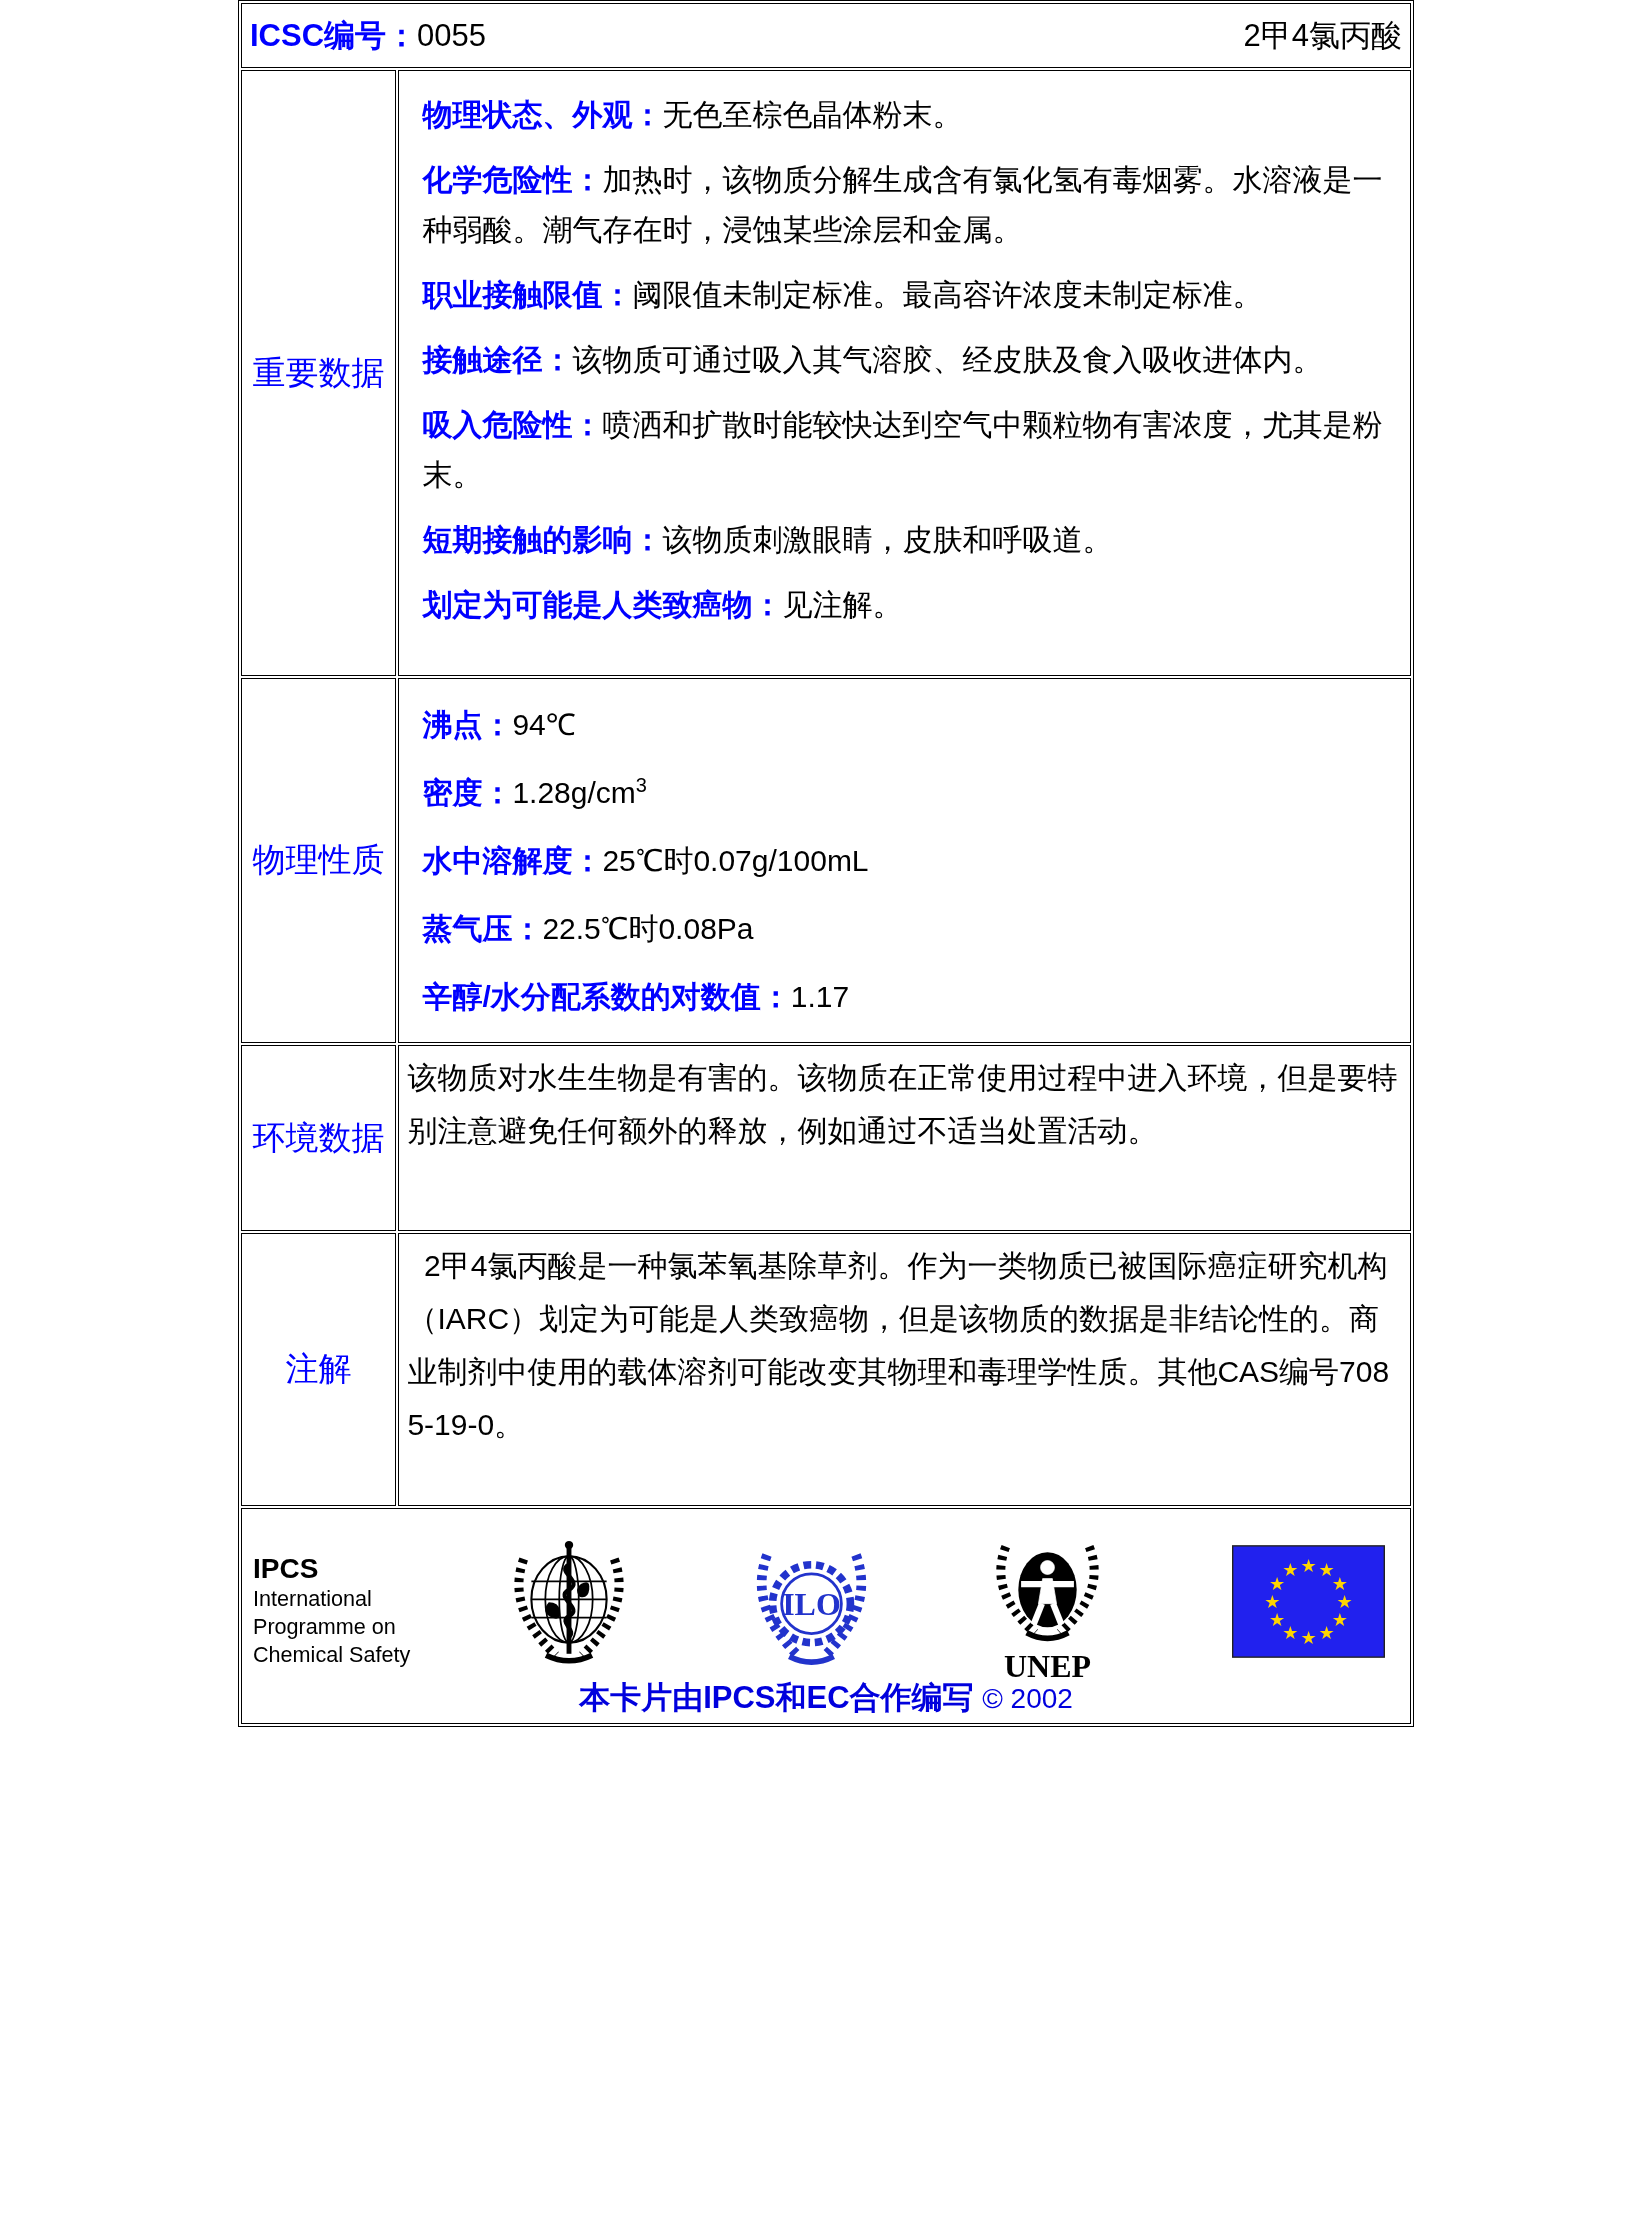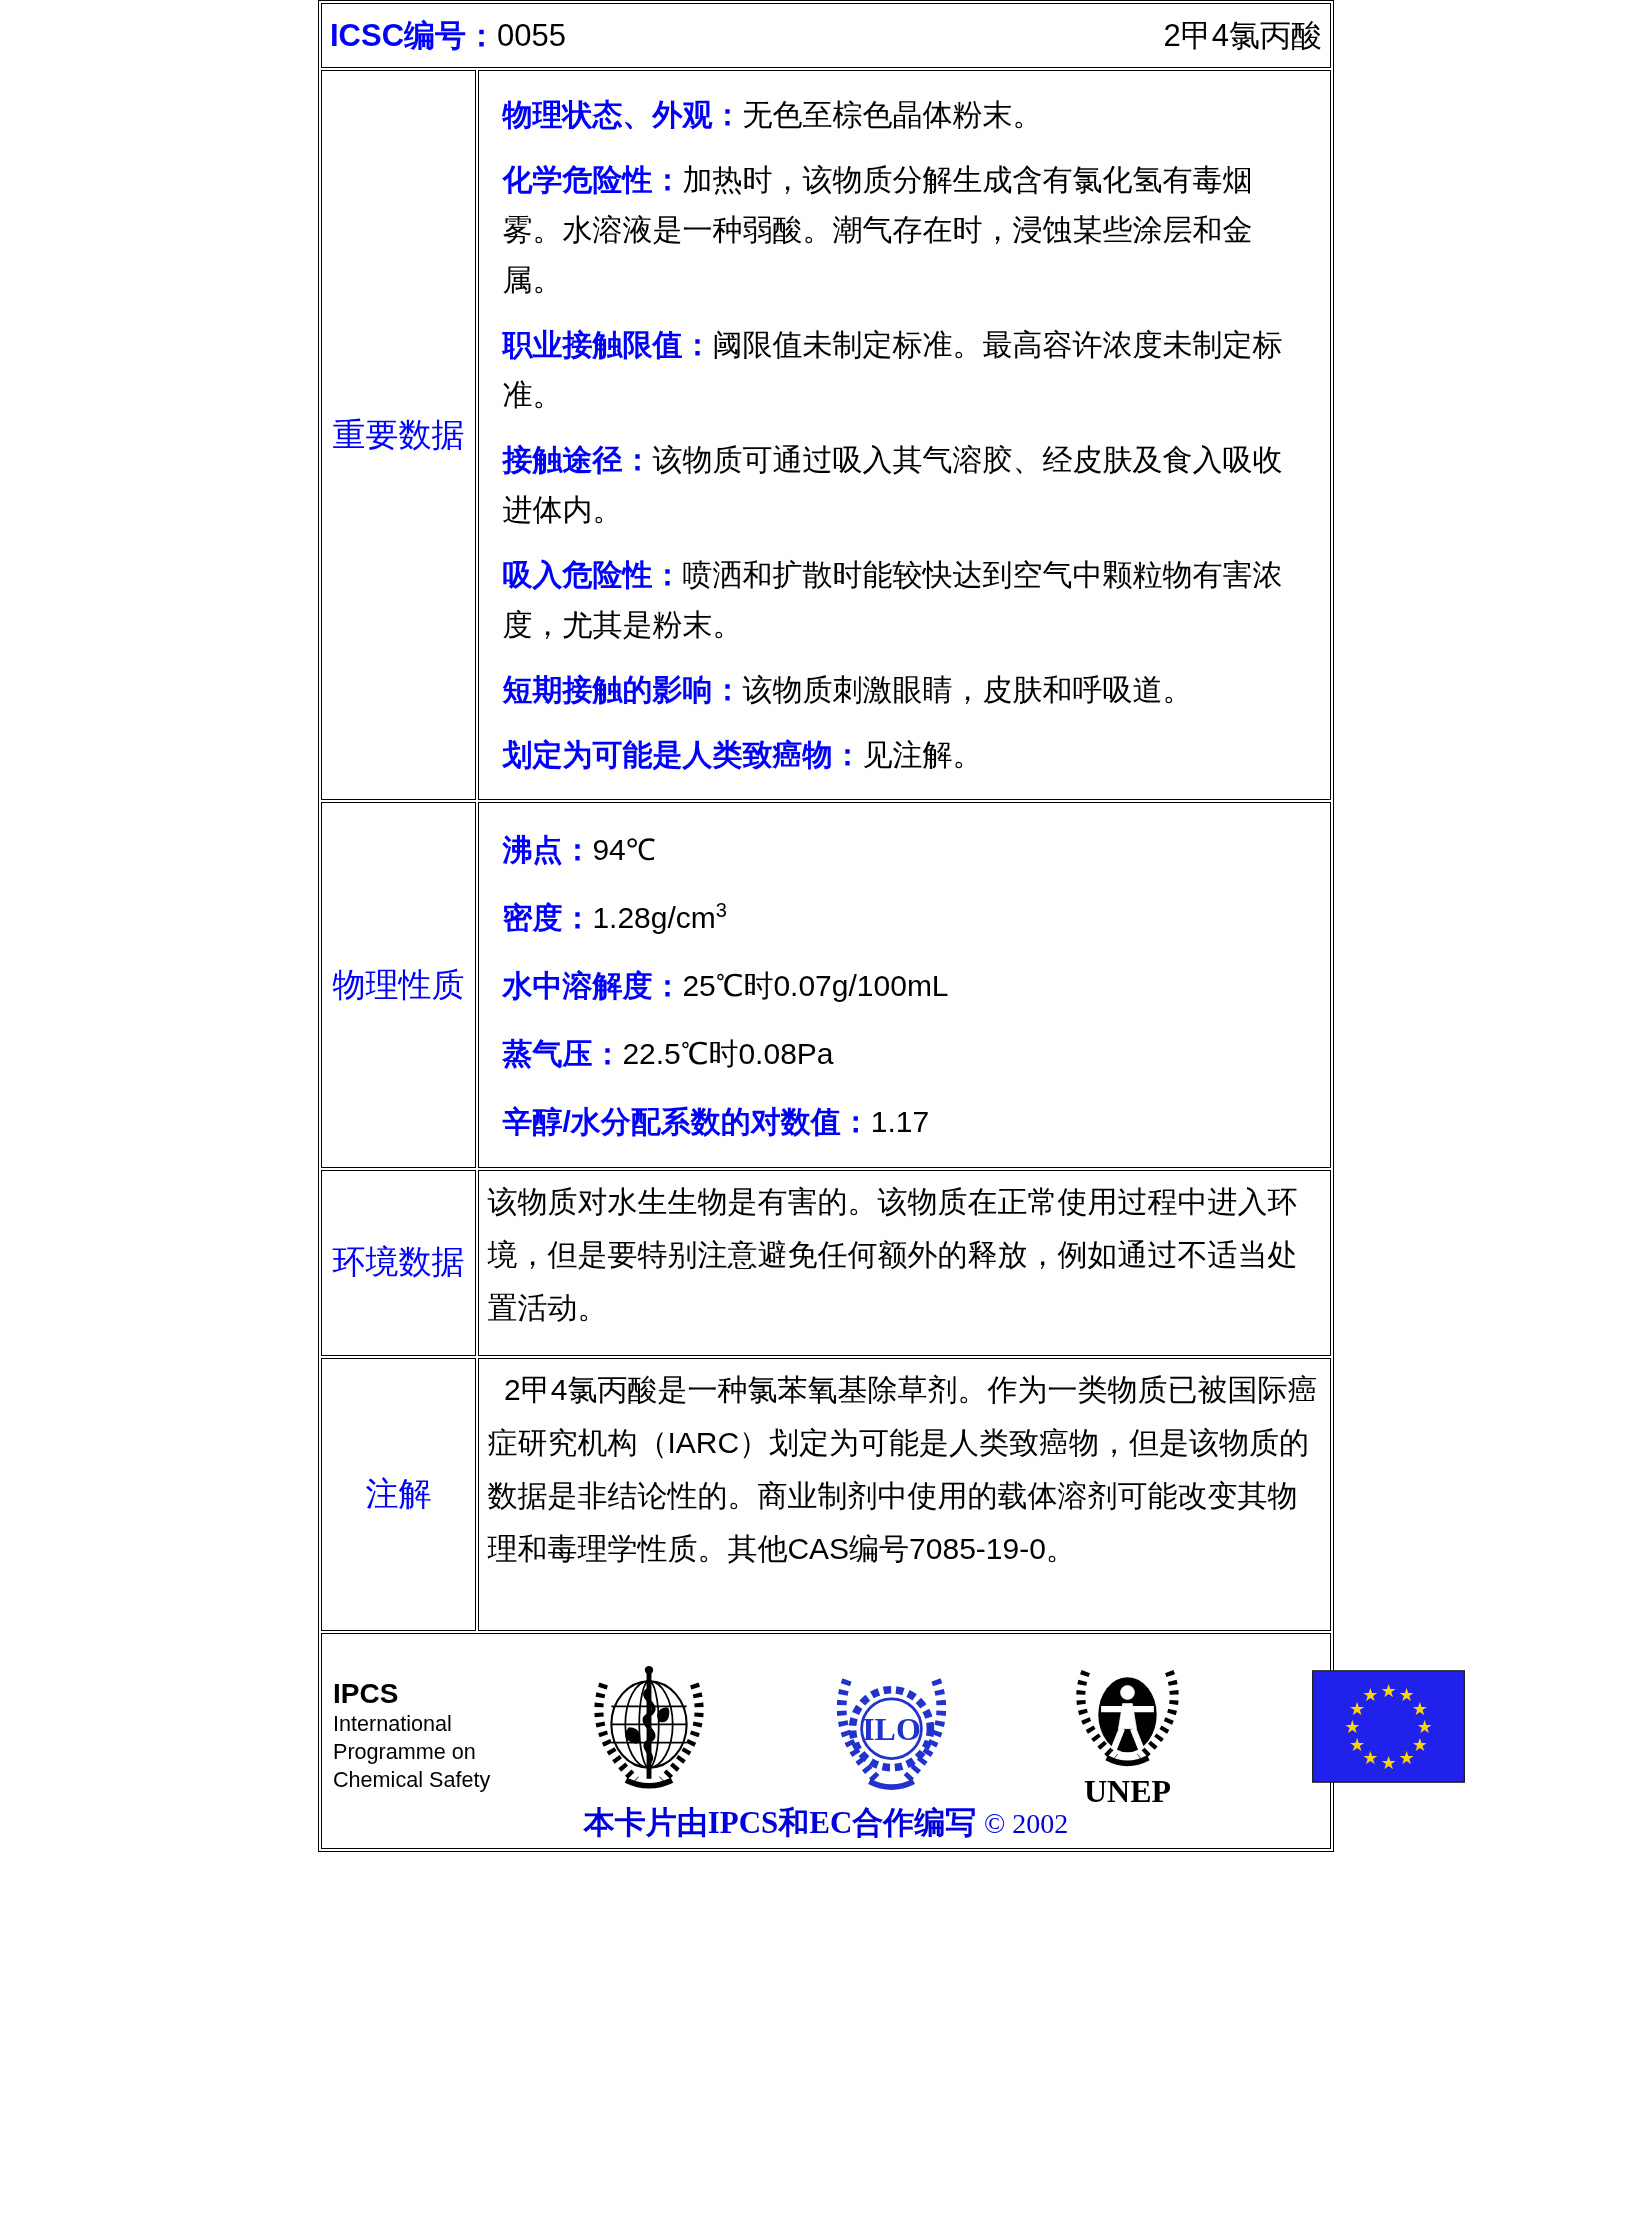--- a/index.html
+++ b/index.html
@@ -1,20 +1,20 @@
 <!DOCTYPE html>
 <html style="font-size:11px"><head>
 <meta charset="utf-8">
 <style>
   html,body{margin:0;padding:0;background:#ffffff;}
   .page{position:relative;width:1652px;height:2239px;background:#ffffff;overflow:hidden;
         font-family:"Liberation Sans",sans-serif;color:#000;}
   .card-title{margin:36px 0 33px 0;text-align:center;font-family:"Liberation Serif",serif;
         font-weight:bold;font-size:47px;line-height:57px;color:#ee0000;letter-spacing:4.2px;}
-  table.icsc{width:1016px;margin:0 auto;border:1.4px solid #000;border-spacing:2.1px;border-collapse:separate;
+  table.icsc{width:1176px;margin:0 auto;border:1.4px solid #000;border-spacing:2.1px;border-collapse:separate;
         table-layout:fixed;}
   td{border:1.4px solid #000;background:#fff;}
   td.rowlabel{width:155px;text-align:center;vertical-align:middle;color:#0000ff;
         font-size:33px;padding:0;}
   td.content{vertical-align:top;padding:4.2px 9.7px 4.2px 8.4px;font-size:30px;line-height:50px;
         word-break:break-all;}
   .hdr{display:flex;justify-content:space-between;align-items:center;padding:0 7px;font-size:31px;}
   .hdr .blue{color:#0000ff;font-weight:bold;}
   .field{margin:15px;}
   .flabel{color:#0000ff;font-weight:bold;}
@@ -22,21 +22,21 @@
   .phys td.content{line-height:53px;}
   .sup{vertical-align:super;font-size:20px;line-height:0;}
   .envtext,.notetext{line-height:53px;white-space:pre-wrap;}
   .addinfo{vertical-align:middle;}
   .footer-cell{position:relative;height:214px;padding:0;}
   .ipcs-block{position:absolute;left:11px;top:43px;}
   .ipcs-acronym{font-weight:bold;font-size:28px;line-height:33px;}
   .ipcs-line{font-size:21.6px;line-height:28px;}
   .logo{position:absolute;}
   .credit-line{position:absolute;left:0;right:0;bottom:4.2px;text-align:center;
-        font-family:Liberation Serif, serif;font-size:31px;color:#0000dd;margin-top:24px;}
+        font-family:Liberation Sans, sans-serif;font-size:31px;color:#0000dd;margin-top:24px;}
   .credit-main{font-weight:bold;}
   .credit-copy{font-weight:normal;font-size:28px;}
   .legal-cell{vertical-align:middle;font-size:28.5px;padding:5.6px 8.4px;}
   .legal-label{font-weight:bold;}
 </style>
 </head>
 <body>
 
 <div class="page">
 

